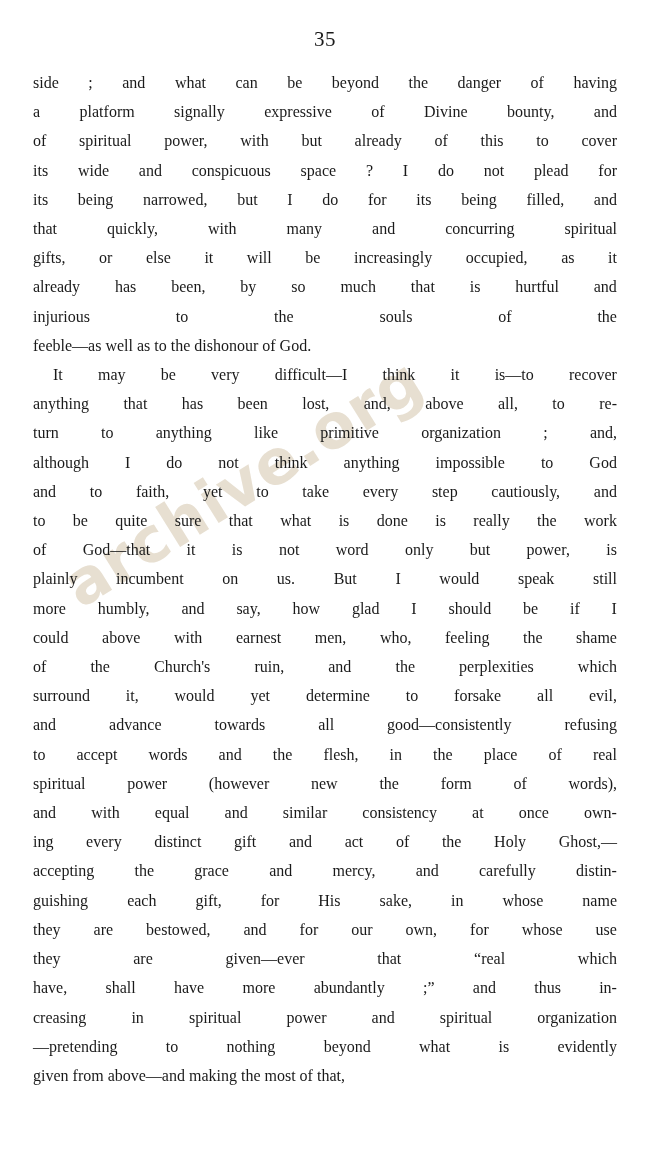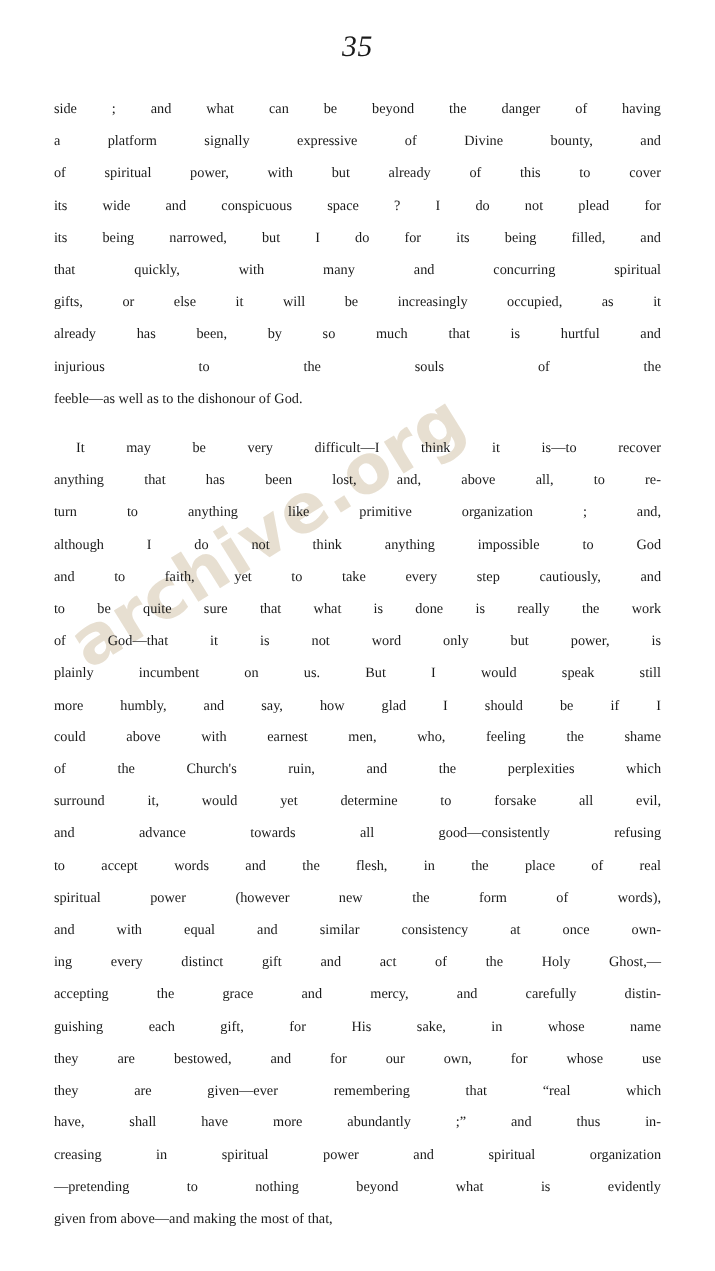--- a/index.html
+++ b/index.html
@@ -44,35 +44,34 @@
     letter-spacing: 1px;
     color: rgba(196, 176, 140, 0.40);
     white-space: nowrap;
   }
   .page-number {
     position: absolute;
     top: 27px;
     left: 0;
     width: 650px;
     text-align: center;
-    font-size: 27px;
+    font-size: 21px;
     letter-spacing: 0.5px;
     z-index: 3;
-    font-style: italic;
   }
   .body-text {
     position: absolute;
     top: 68px;
     left: 33px;
     width: 584px;
     z-index: 3;
   }
   .para {
-    margin: 16px;
-    font-size: 13px;
+    margin: 0;
+    font-size: 16px;
     line-height: 29.2px;
   }
   .line {
     display: block;
     white-space: nowrap;
     text-align: justify;
   }
   
   .line.j {
     display: flex;
@@ -422,21 +421,20 @@
           <span>our</span>
           <span>own,</span>
           <span>for</span>
           <span>whose</span>
           <span>use</span>
         </span>
         <span class="line j">
           <span>they</span>
           <span>are</span>
           <span>given—ever</span>
-          <span>remembering</span>
           <span>that</span>
           <span>“real</span>
           <span>which</span>
         </span>
         <span class="line j">
           <span>have,</span>
           <span>shall</span>
           <span>have</span>
           <span>more</span>
           <span>abundantly</span>

